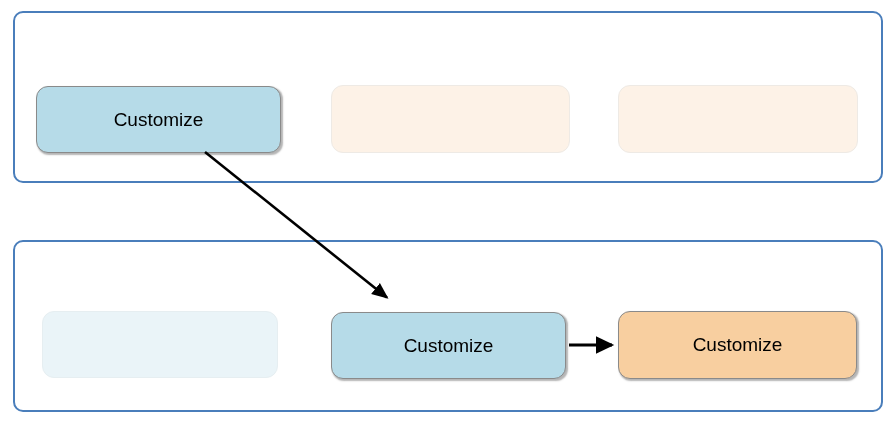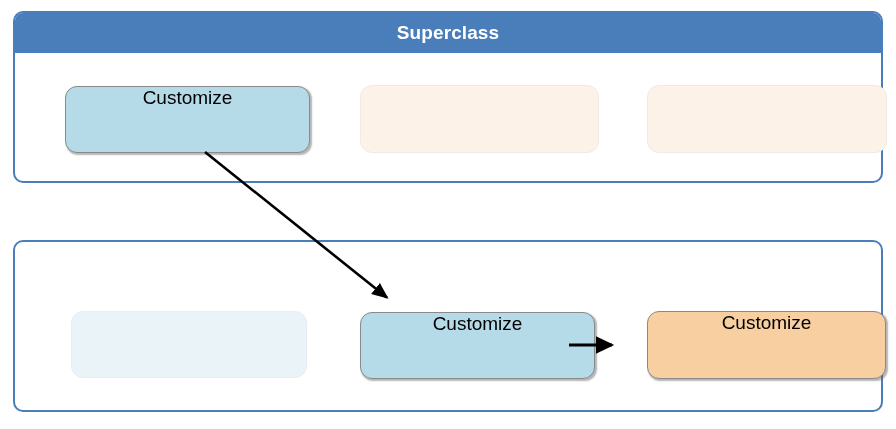--- a/index.html
+++ b/index.html
@@ -43,24 +43,24 @@
     position: relative;
     height: calc(100% - 40px);
   }
 
   
   .member {
     position: absolute;
     box-sizing: border-box;
     border-radius: 12px;
     display: flex;
+    align-items: center;
     justify-content: center;
     font-size: 19px;
     color: #000000;
-    margin-left: 29px;
   }
   .member.solid {
     border: 1.5px solid #8a8a8a;
     box-shadow: 1.5px 1.5px 1.5px rgba(90,90,90,0.45);
   }
   .member.ghost {
     border: 1.5px solid #eeeae5;
   }
   .member.ghost-blue {
     border: 1.5px solid #e6eef1;
@@ -75,21 +75,20 @@
     height: 429px;
     pointer-events: none;
   }
 </style>
 </head>
 <body>
 
 <div id="stage">
 
   <div class="class-box" id="superclass-box" style="left: 13px; top: 11px; width: 870px; height: 172px; border-color: rgb(74, 126, 187);">
-    <div class="class-header" style="background: rgb(74, 126, 187); color: rgb(255, 255, 255);">Superclass</div>
     <div class="class-body"></div>
   </div>
 
   <div class="member solid" id="sc-m0" style="left:36px; top:86px; width:245px; height:67px; background:#b6dbe8;">
     <span>Customize</span>
   </div>
 
   <div class="member ghost" id="sc-m1" style="left:331px; top:85px; width:239px; height:68px; background:#fdf2e7;">
     <span></span>
   </div>

